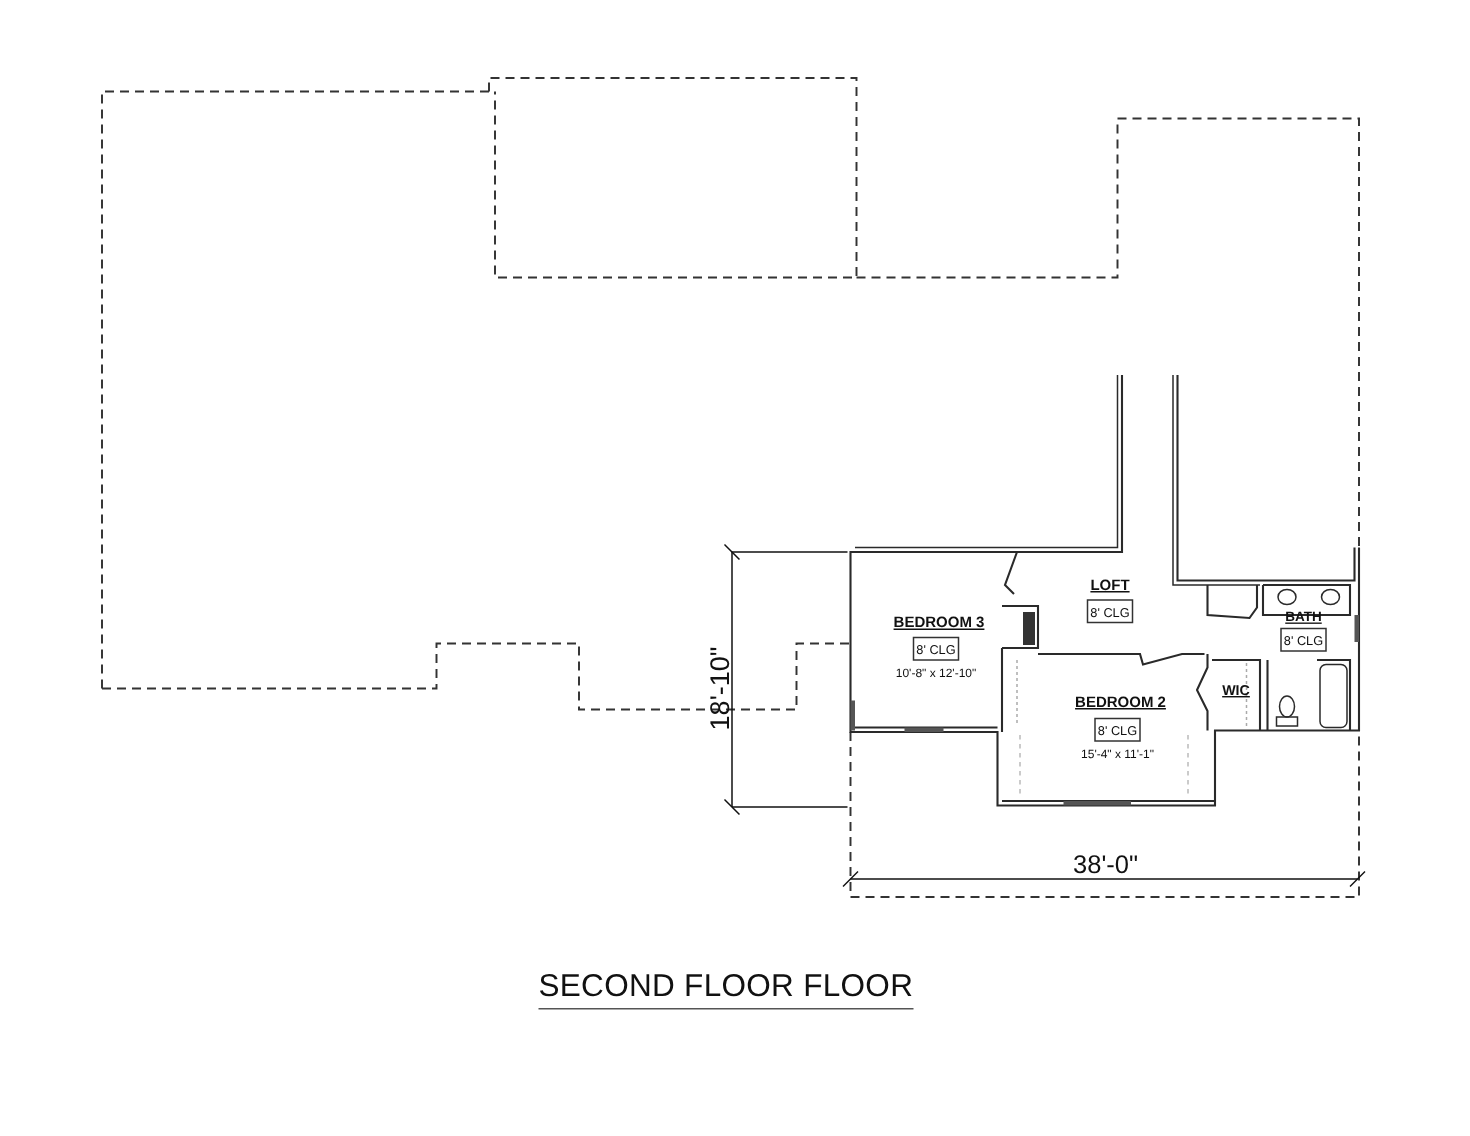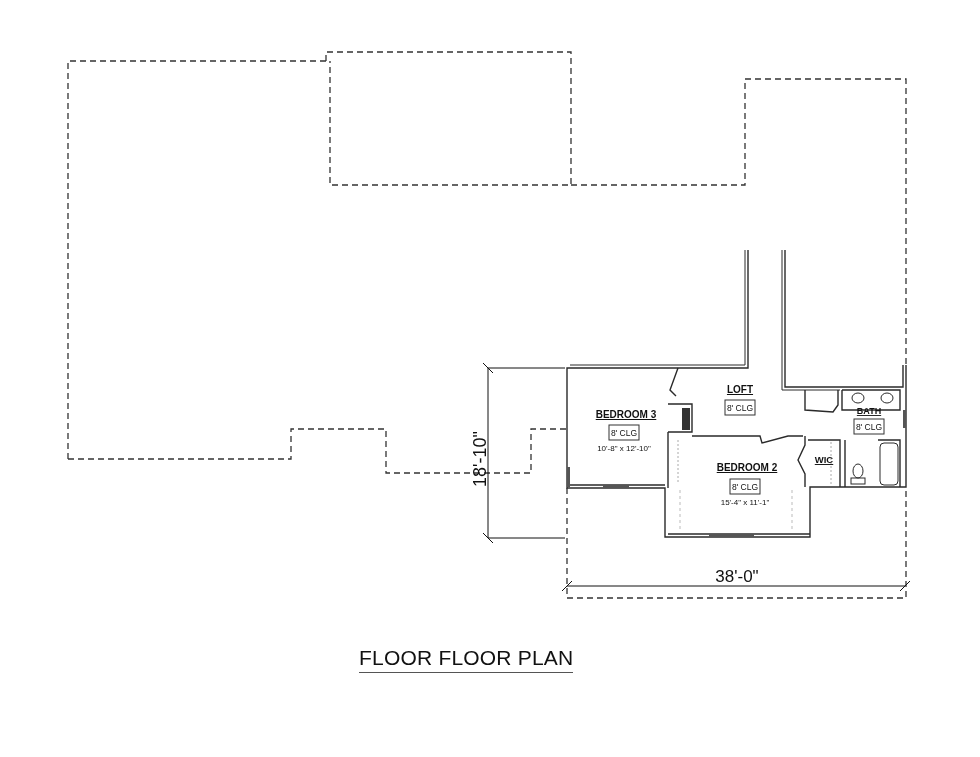--- a/index.html
+++ b/index.html
@@ -107,13 +107,13 @@
     <text class="dimtxt" x="0" y="0" font-size="18" text-anchor="middle" transform="translate(486,459) rotate(-90)">18'-10"</text>
   </g>
   <g>
     <line class="dim" x1="567" y1="586" x2="905" y2="586"></line>
     <line class="dim" x1="562" y1="591" x2="572" y2="581"></line>
     <line class="dim" x1="900" y1="591" x2="910" y2="581"></line>
     <text class="dimtxt" x="737" y="582" font-size="17" text-anchor="middle">38'-0"</text>
   </g>
 </svg>
 
-<div class="title">FLOOR FLOOR PLAN</div>
+<div class="title">SECOND FLOOR FLOOR</div>
 
 </body></html>

